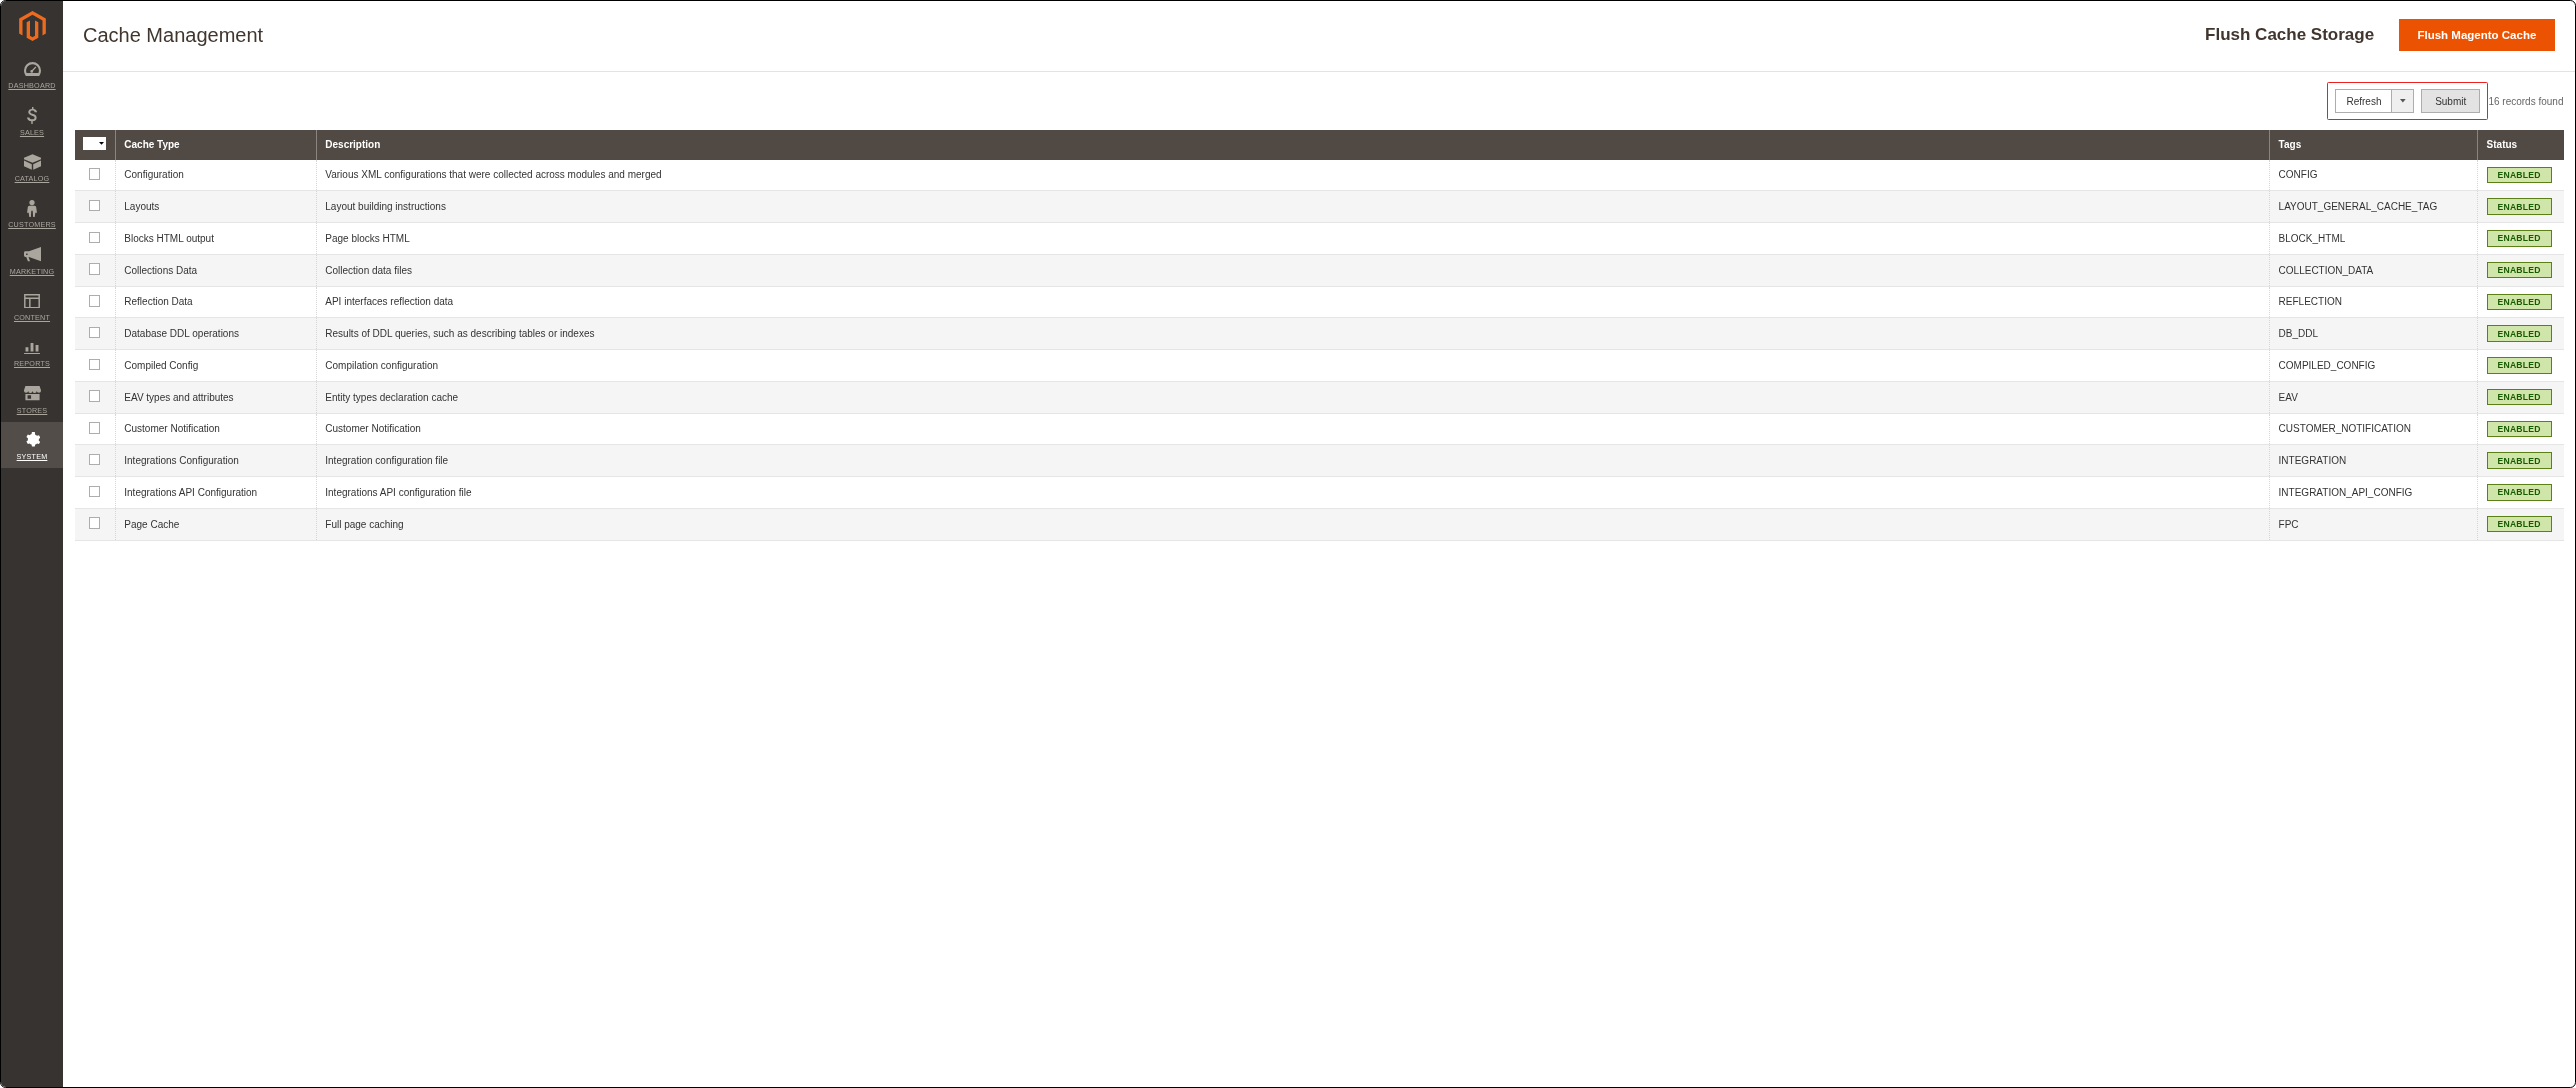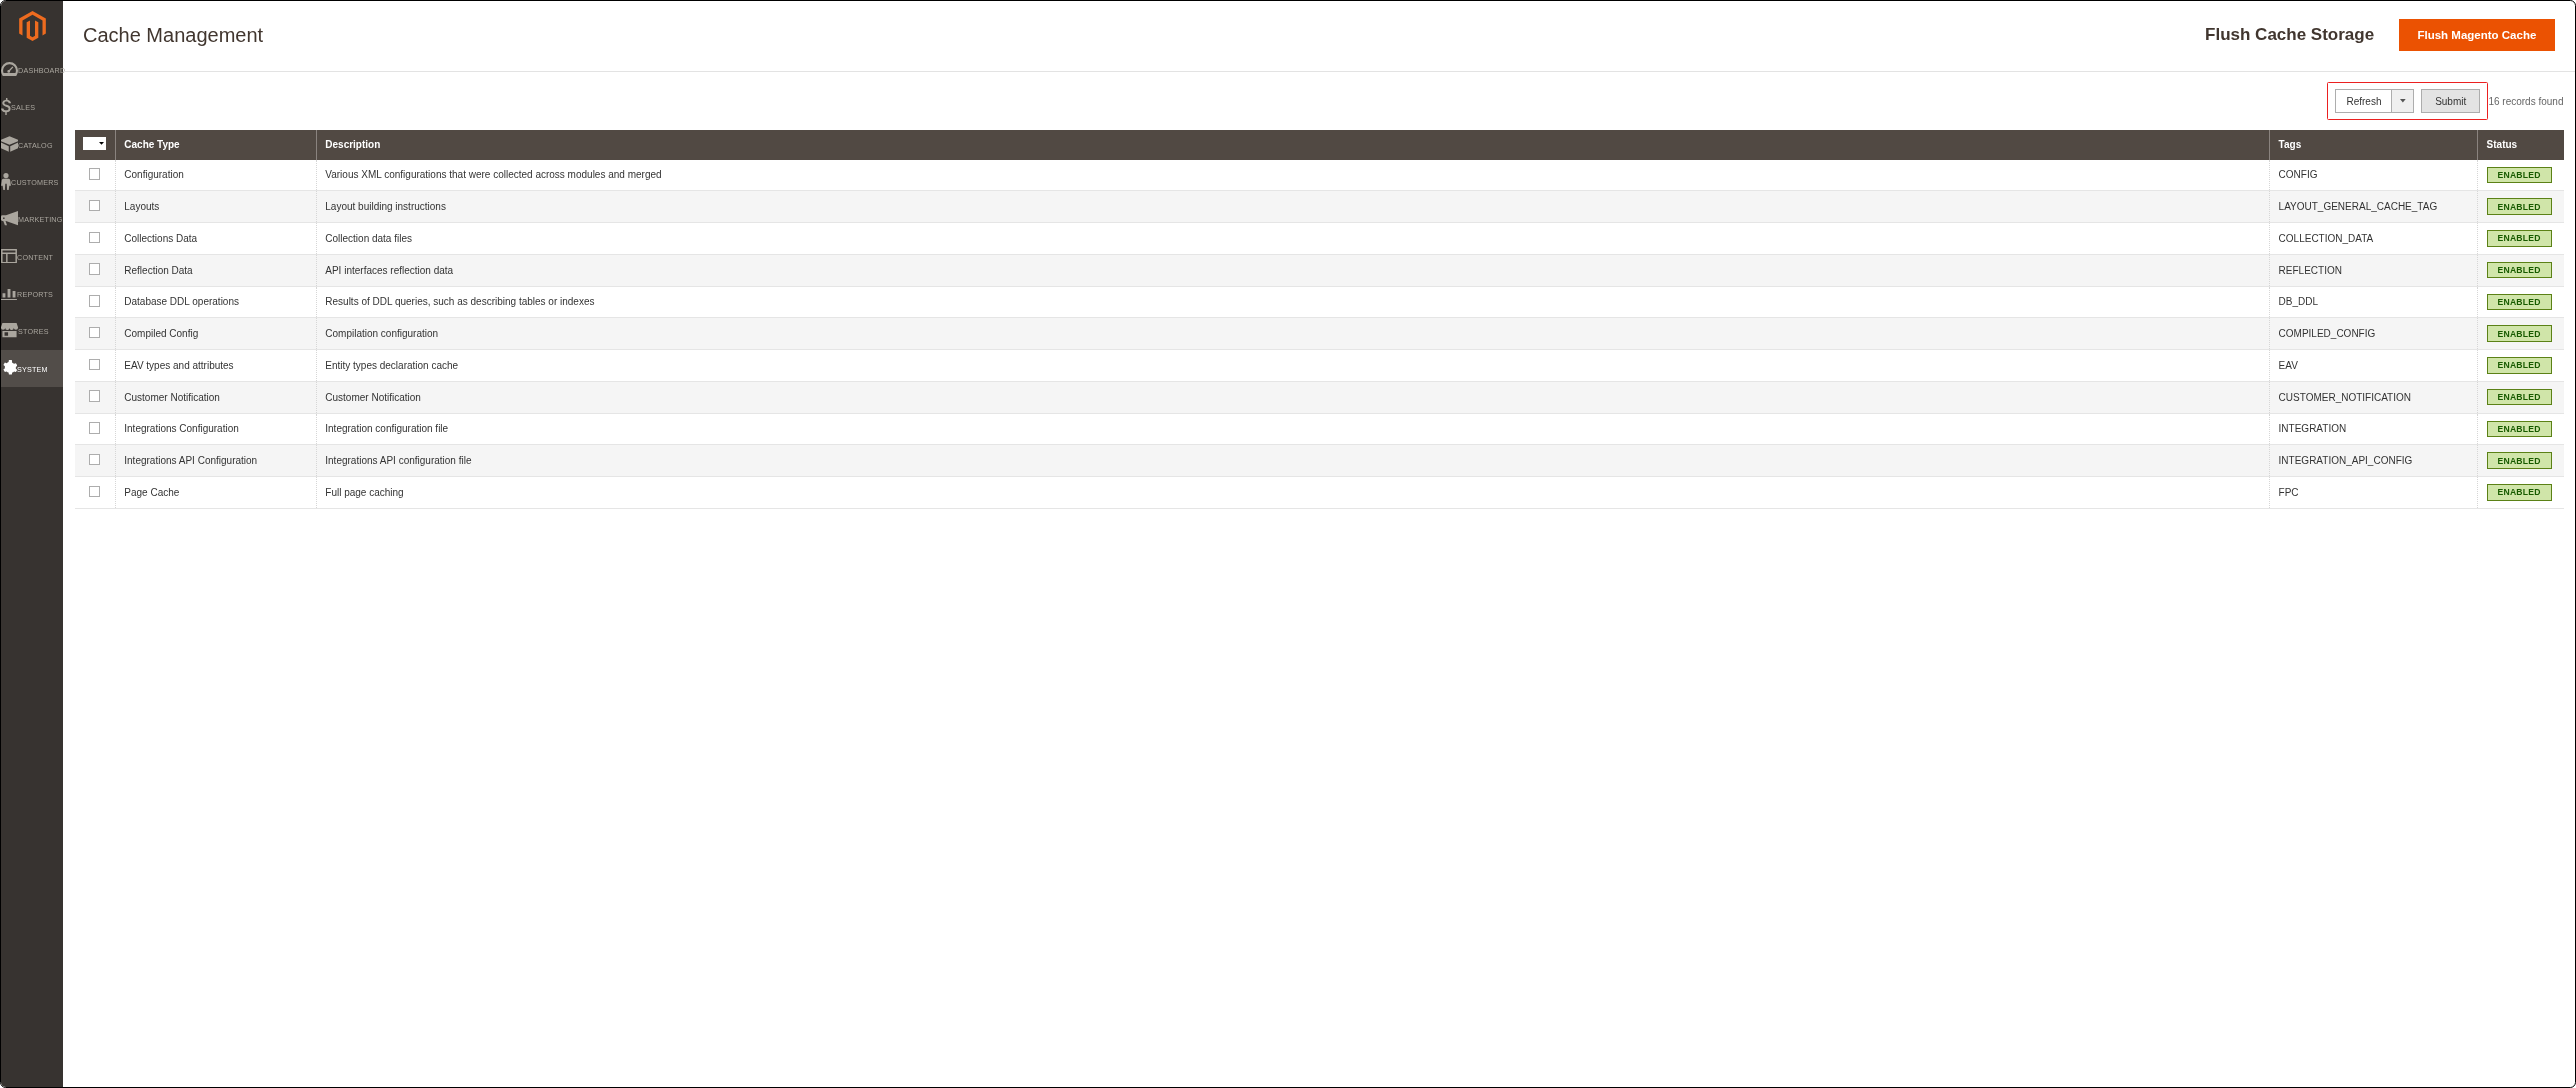--- a/index.html
+++ b/index.html
@@ -3,21 +3,21 @@
 <meta charset="utf-8">
 <style>
   * { box-sizing: border-box; margin: 0; padding: 0; }
   html, body { height: 100%; font-family: 'Helvetica Neue', Arial, sans-serif; font-size: 10px; color: #333; background: #fff; }
   body { display: flex; border: 1.4px solid #000; border-radius: 5.7px; overflow: hidden; }
 
   
   .sidebar { width: 62px; background: #373330; display: flex; flex-direction: column; align-items: center; flex-shrink: 0; }
   .logo-wrap { width: 100%; height: 50px; display: flex; align-items: center; justify-content: center; }
   .logo-wrap svg { width: 27px; height: 30px; }
-  .nav-item { width: 100%; padding: 8.6px 0 7.2px; display: flex; flex-direction: row; align-items: center; cursor: pointer; color: #aaa69e; }
+  .nav-item { width: 100%; padding: 8.6px 0 7.2px; display: flex; flex-direction: column; align-items: center; cursor: pointer; color: #aaa69e; text-decoration: underline; }
   .nav-item.active { background: #524d49; color: #fff; }
   .nav-icon { height: 18.7px; display: flex; align-items: center; justify-content: center; margin-bottom: 2.9px; }
   .nav-icon svg { fill: currentColor; }
   .nav-label { font-size: 7.2px; letter-spacing: 0.2px; text-align: center; }
 
   
   .main { flex: 1; display: flex; flex-direction: column; overflow: hidden; }
   .header { display: flex; align-items: center; padding: 14.4px 20px 16px; border-bottom: 0.7px solid #e3e3e3; }
   .page-title { font-size: 20px; font-weight: 400; color: #41362f; flex: 1; }
   .btn-secondary { background: transparent; border: none; color: #41362f; font-size: 17px; font-weight: 600; padding: 10px 16px; cursor: pointer; }
@@ -202,20 +202,27 @@
           </tr>
           <tr>
             <td class="col-chk"><span class="chk"></span></td>
             <td class="col-type">Layouts</td>
             <td>Layout building instructions</td>
             <td class="col-tags">LAYOUT_GENERAL_CACHE_TAG</td>
             <td class="col-status"><span class="badge-enabled">ENABLED</span></td>
           </tr>
           <tr>
             <td class="col-chk"><span class="chk"></span></td>
+            <td class="col-type">Blocks HTML output</td>
+            <td>Page blocks HTML</td>
+            <td class="col-tags">BLOCK_HTML</td>
+            <td class="col-status"><span class="badge-enabled">ENABLED</span></td>
+          </tr>
+          <tr>
+            <td class="col-chk"><span class="chk"></span></td>
             <td class="col-type">Collections Data</td>
             <td>Collection data files</td>
             <td class="col-tags">COLLECTION_DATA</td>
             <td class="col-status"><span class="badge-enabled">ENABLED</span></td>
           </tr>
           <tr>
             <td class="col-chk"><span class="chk"></span></td>
             <td class="col-type">Reflection Data</td>
             <td>API interfaces reflection data</td>
             <td class="col-tags">REFLECTION</td>

